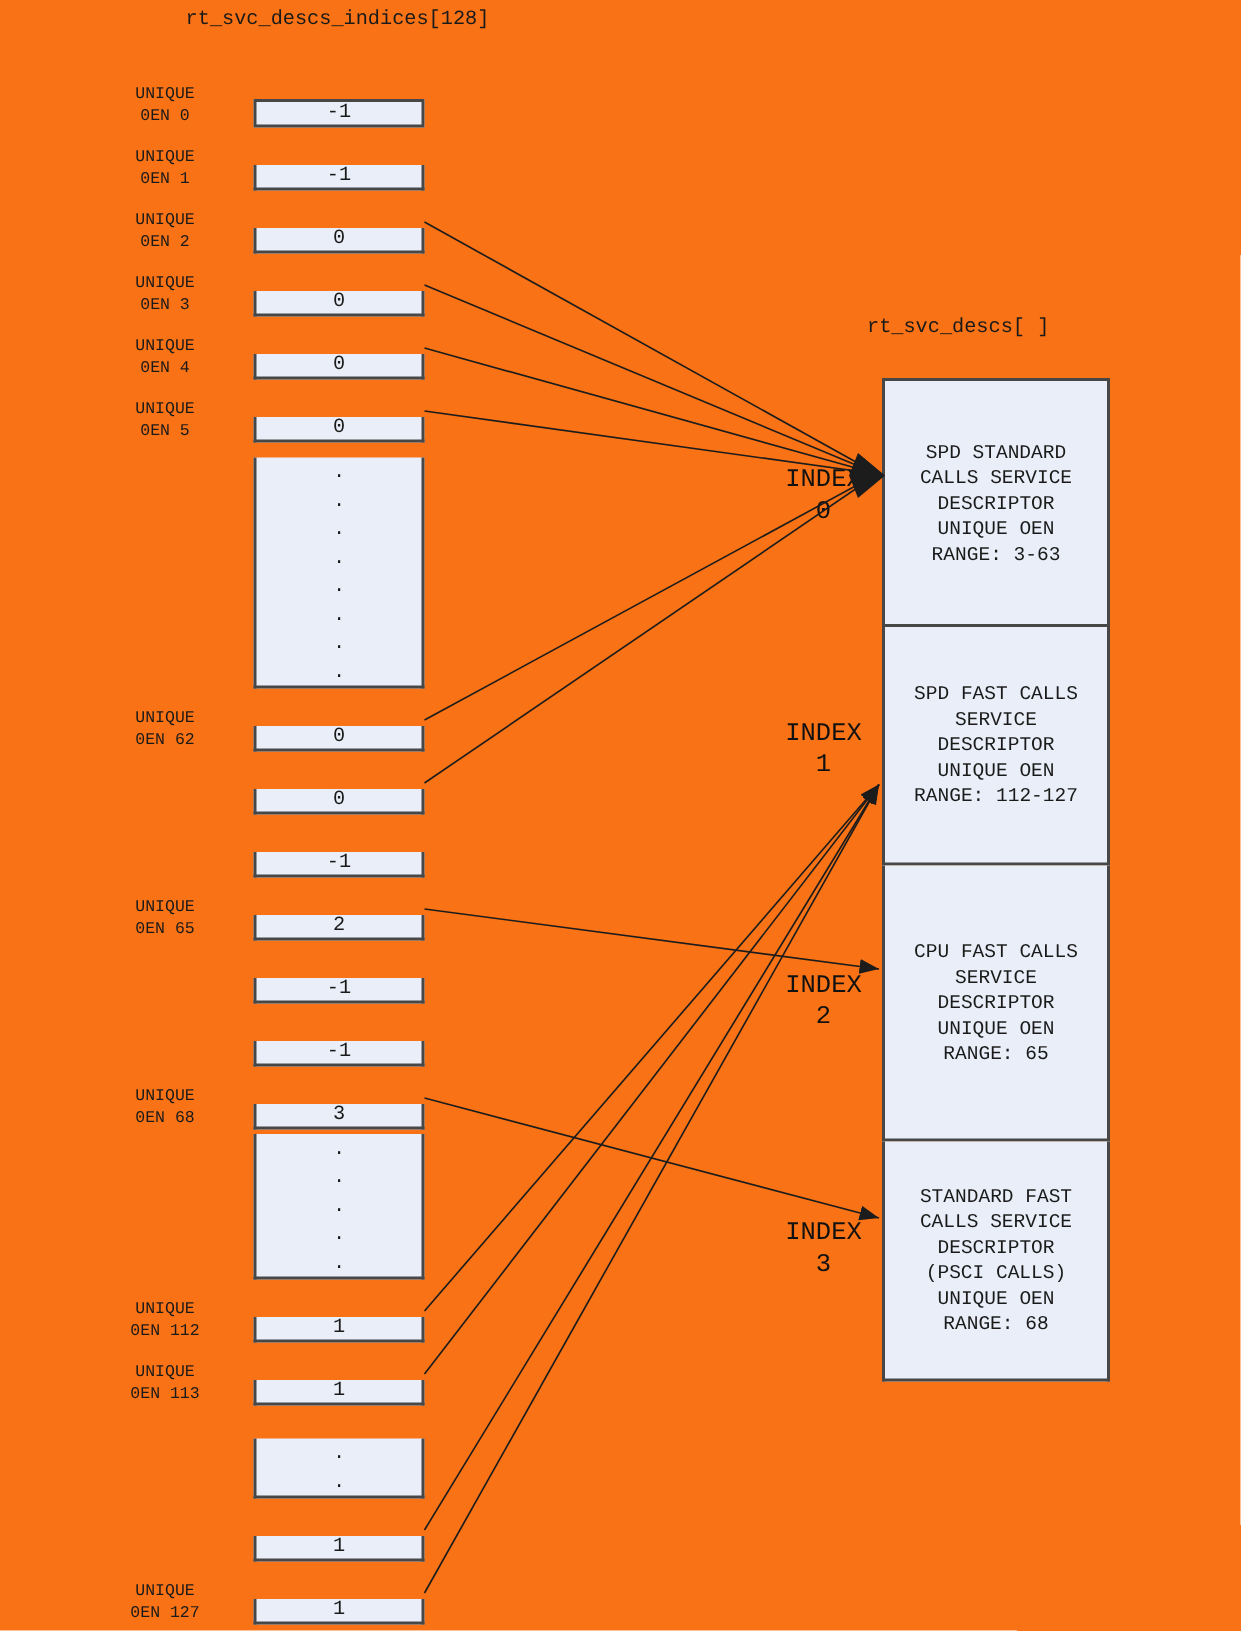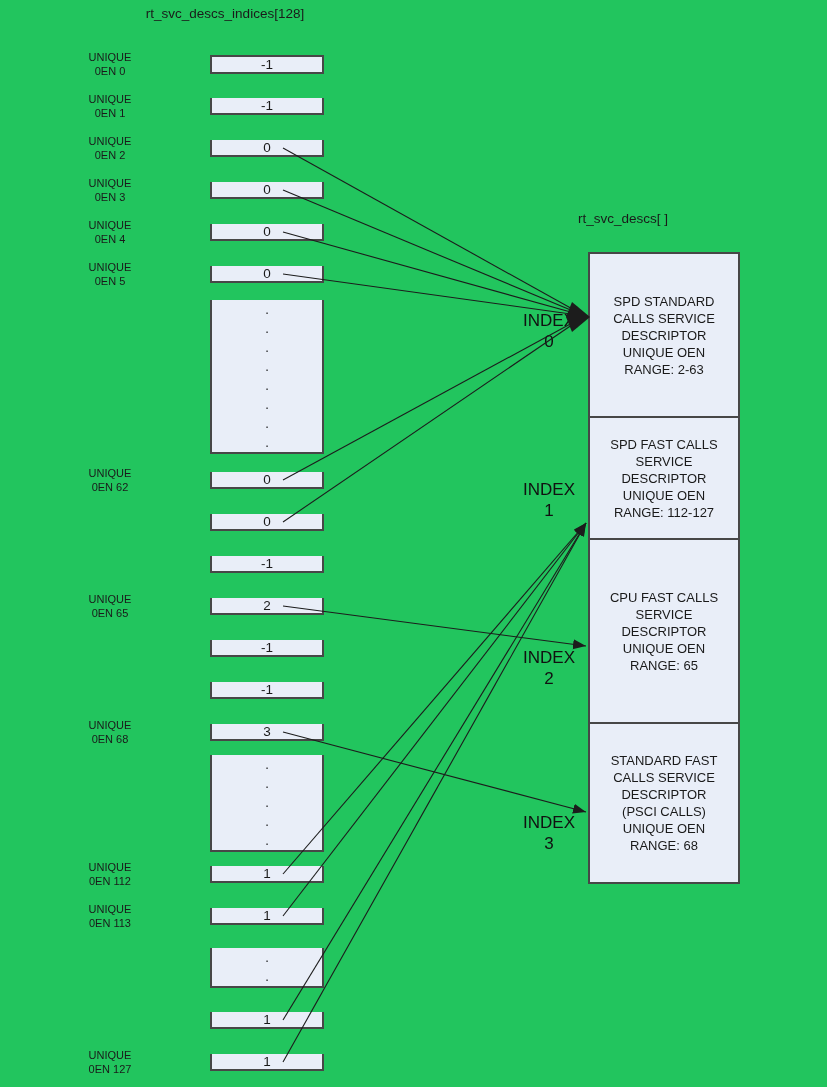--- a/index.html
+++ b/index.html
@@ -1,27 +1,27 @@
 <!DOCTYPE html>
 <html><head>
 <meta charset="utf-8">
 <style>
   html,body{margin:0;padding:0;background:#ffffff;}
   .canvas{
     position:relative;width:827px;height:1087px;overflow:hidden;
-    background:#22c55e;color:#1a1a1a;
-    font-family:Liberation Sans, sans-serif;
+    background:#f97316;color:#1a1a1a;
+    font-family:Liberation Mono, monospace;
   }
   .title{position:absolute;font-size:13.5px;color:#1a1a1a;white-space:nowrap;}
   .title-left{top:6px;left:110px;width:230px;text-align:center;}
   .title-right{top:211px;left:578px;text-align:left;}
 
   
   .indices{position:absolute;top:43px;left:60px;}
-  .row{display:flex;align-items:center;height:42px;gap:41px;}
+  .row{display:flex;align-items:flex-end;height:42px;}
   .row.d1{height:164px;}
   .row.d2{height:100px;}
   .row.d3{height:62px;}
   .lab{
     width:100px;margin-right:9px;display:flex;align-items:center;justify-content:center;
     font-size:11px;line-height:1.3;text-align:center;white-space:pre-line;color:#1a1a1a;
   }
   .cell{
     width:114px;box-sizing:border-box;background:#e9eef8;border:2px solid #474747;
     display:flex;align-items:center;justify-content:center;font-size:13.5px;color:#1a1a1a;
@@ -30,21 +30,21 @@
   .cell.dots{font-size:13px;line-height:19px;white-space:pre-line;text-align:center;}
 
   
   .descs{position:absolute;top:252px;left:588px;}
   .box{
     width:152px;box-sizing:border-box;background:#e9eef8;border:2px solid #474747;
     display:flex;align-items:center;justify-content:center;text-align:center;
     white-space:pre-line;font-size:13px;line-height:17px;color:#1a1a1a;
   }
   .box + .box{border-top:none;}
-  .b0{height:166px;}.b1{height:122px;}.b2{height:184px;}.b3{height:160px;}
+  .b0{height:166px;}.b1{height:159px;}.b2{height:184px;}.b3{height:160px;}
 
   
   .idx{
     position:absolute;left:516px;width:66px;text-align:center;
     font-size:17px;line-height:21px;white-space:pre-line;color:#111111;z-index:2;
   }
   .idx0{top:310px;}.idx1{top:479px;}.idx2{top:647px;}.idx3{top:812px;}
 
   
   svg.conn{position:absolute;top:0;left:0;z-index:3;pointer-events:none;}
@@ -162,21 +162,21 @@
 0EN 127</div>
       <div class="cell">1</div>
     </div>
   </div>
 
   <div class="descs">
     <div class="box b0">SPD STANDARD
 CALLS SERVICE
 DESCRIPTOR
 UNIQUE OEN
-RANGE: 2-63</div>
+RANGE: 3-63</div>
     <div class="box b1">SPD FAST CALLS
 SERVICE
 DESCRIPTOR
 UNIQUE OEN
 RANGE: 112-127</div>
     <div class="box b2">CPU FAST CALLS
 SERVICE
 DESCRIPTOR
 UNIQUE OEN
 RANGE: 65</div>

